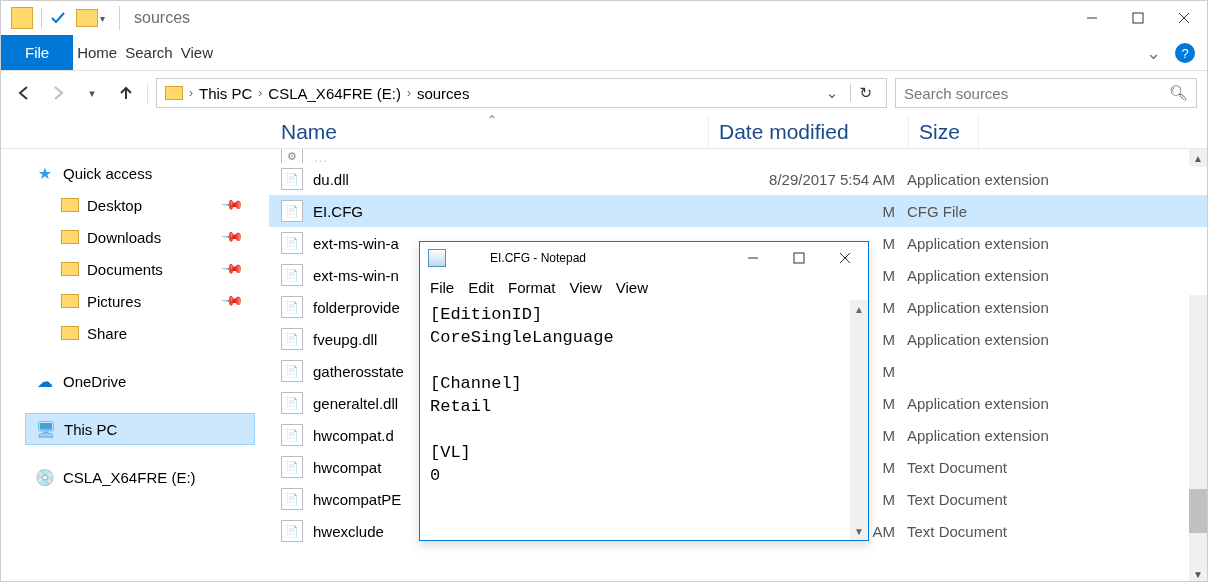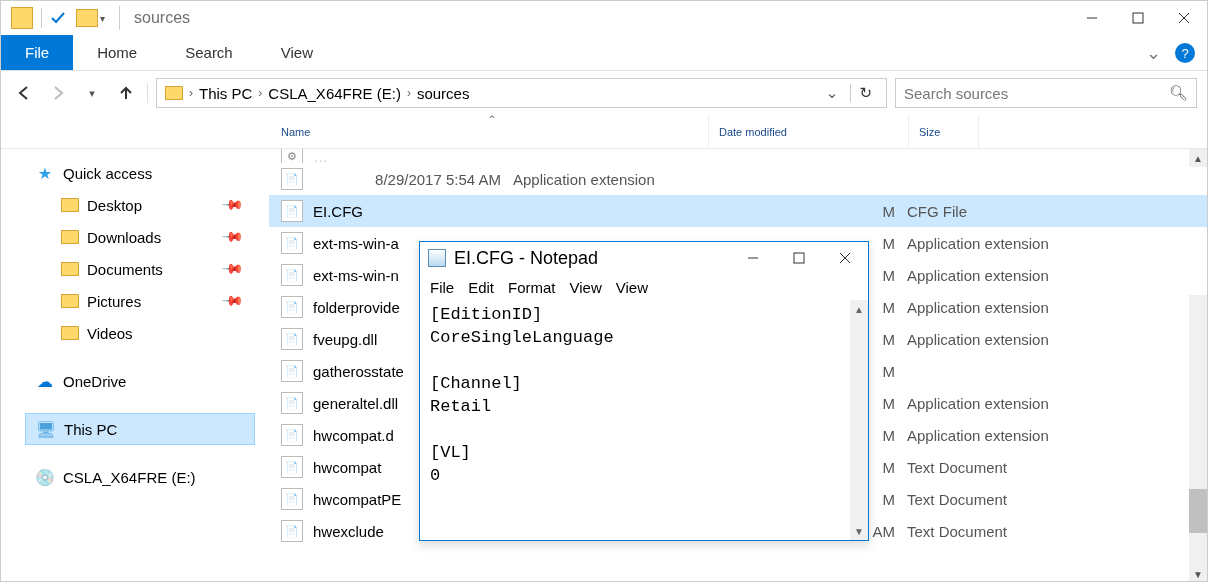--- a/index.html
+++ b/index.html
@@ -13,42 +13,42 @@
 .qat-folder { width: 22px; height: 18px; background: #ffd86b; border: 1px solid #d6a536; margin-left: 10px; position: relative; }
 .qat-drop { margin-left: 2px; font-size: 10px; color: #555; }
 .titlebar .sep2 { width: 1px; height: 24px; background: #d0d0d0; margin: 0 14px; }
 .titlebar .title { color: #6f6f6f; font-size: 16px; }
 .wincontrols { margin-left: auto; display: flex; }
 .wincontrols div { width: 46px; height: 34px; display: flex; align-items: center; justify-content: center; color: #333; font-family: "Segoe UI Symbol", sans-serif; }
 .wincontrols svg { stroke: #333; }
 
 
 .ribbon { height: 36px; display: flex; align-items: stretch; background: #fff; border-bottom: 1px solid #e0e0e0; }
-.ribbon .tab { padding: 0 24px; display: flex; align-items: center; font-size: 15px; color: #333; }
+.ribbon .tab { padding: 0 4px; display: flex; align-items: center; font-size: 15px; color: #333; }
 .ribbon .file { background: #0078d7; color: #fff; padding: 0 24px; }
 .ribbon .spacer { flex: 1; }
 .ribbon .chev { padding: 0 10px; display: flex; align-items: center; color: #777; font-size: 18px; }
 .ribbon .help { width: 20px; height: 20px; border-radius: 50%; background: #0078d7; color: #fff; display: flex; align-items: center; justify-content: center; font-size: 13px; margin: 8px 12px 0 4px; }
 
 
 .addrrow { height: 44px; display: flex; align-items: center; padding: 0 10px; gap: 8px; }
 .navbtn { width: 26px; height: 26px; display: flex; align-items: center; justify-content: center; color: #888; }
 .navbtn.active { color: #333; }
 .navsep { width: 1px; height: 20px; background: #e0e0e0; }
 .addrbox { flex: 1; height: 30px; border: 1px solid #ccc; display: flex; align-items: center; padding: 0 6px; gap: 6px; font-size: 15px; }
 .addrbox .seg { color: #000; }
 .addrbox .caret { color: #666; font-size: 12px; }
 .addrbox .dropdown { margin-left: auto; color: #555; padding: 0 6px; }
 .addrbox .refresh { border-left: 1px solid #ccc; padding: 0 8px; color: #333; }
 .searchbox { width: 302px; height: 30px; border: 1px solid #ccc; display: flex; align-items: center; padding: 0 8px; color: #777; font-size: 15px; }
 .searchbox .mag { margin-left: auto; color: #555; }
 
 
 .colhdr { height: 34px; border-bottom: 1px solid #e8e8e8; display: flex; align-items: center; position: relative; }
-.colhdr .c { color: #1a4a8a; font-size: 11px; border-right: 1px solid #eee; height: 100%; display: flex; align-items: center; padding-left: 10px; }
+.colhdr .c { color: #1a4a8a; font-size: 21px; border-right: 1px solid #eee; height: 100%; display: flex; align-items: center; padding-left: 10px; }
 .sortind { position: absolute; left: 486px; top: -2px; font-size: 12px; color: #888; }
 .c-name { width: 438px; margin-left: 270px; }
 .c-date { width: 200px; }
 .c-type { width: 194px; }
 .c-size { width: 70px; }
 
 
 .main { display: flex; height: calc(582px - 34px - 36px - 44px - 34px); position: relative; }
 .sidebar { width: 268px; padding: 8px 0 0 24px; font-size: 15px; }
 .side-group { margin-bottom: 16px; }
@@ -70,21 +70,21 @@
 .frow .fic { width: 22px; height: 22px; margin-left: 12px; margin-right: 10px; display: flex; align-items: center; justify-content: center; border: 1px solid #bbb; font-size: 11px; color: #888; background: #fff; }
 .frow .fname { width: 394px; }
 .frow .fdate { width: 200px; color: #555; }
 .frow .ftype { width: 210px; color: #555; }
 .scrolltrack-v { position: absolute; right: 0; top: 146px; width: 18px; bottom: 0; background: #f0f0f0; }
 .scrollthumb-v { position: absolute; right: 0; top: 340px; width: 18px; height: 44px; background: #c0c0c0; }
 .scrollbtn { position: absolute; right: 0; width: 18px; height: 18px; background: #f0f0f0; display: flex; align-items: center; justify-content: center; font-size: 10px; color: #555; }
 
 
 .notepad { position: absolute; left: 418px; top: 240px; width: 450px; height: 300px; background: #fff; border: 1px solid #0078d7; box-shadow: 0 4px 10px rgba(0,0,0,0.15); font-family: "Segoe UI", Arial, sans-serif; }
-.np-title { height: 32px; display: flex; align-items: center; padding: 0 0 0 8px; font-size: 18px; }
+.np-title { height: 32px; display: flex; align-items: center; padding: 0 0 0 8px; font-size: 12px; gap: 36px; }
 .np-title .ic-np { width: 18px; height: 18px; margin-right: 8px; background: linear-gradient(#fff, #b8d9f0); border: 1px solid #5a8fb5; }
 .np-controls { margin-left: auto; display: flex; }
 .np-controls div { width: 46px; height: 32px; display: flex; align-items: center; justify-content: center; }
 .np-menu { height: 26px; display: flex; align-items: center; gap: 14px; padding: 0 10px; font-size: 15px; }
 .np-body { padding: 4px 10px; font-family: Consolas, "Courier New", monospace; font-size: 17px; white-space: pre; line-height: 1.35; position: relative; height: calc(100% - 58px); }
 .np-scroll { position: absolute; right: 0; top: 0; width: 18px; bottom: 0; background: #f0f0f0; }
 .np-scroll .up { position: absolute; top: 0; width: 18px; height: 18px; display:flex; align-items:center; justify-content:center; font-size:10px; color:#666; }
 .np-scroll .dn { position: absolute; bottom: 0; width: 18px; height: 18px; display:flex; align-items:center; justify-content:center; font-size:10px; color:#666; }
 </style>
 </head>
@@ -195,21 +195,21 @@
         <span>Documents</span>
         <span class="pin">📌</span>
       </div>
       <div class="side-item side-sub">
         <div class="ic-folder"></div>
         <span>Pictures</span>
         <span class="pin">📌</span>
       </div>
       <div class="side-item side-sub">
         <div class="ic-folder"></div>
-        <span>Videos</span>
+        <span>Share</span>
       </div>
     </div>
     <div class="side-group">
       <div class="side-item">
         <span class="ic ic-cloud">☁</span>
         <span>OneDrive</span>
       </div>
     </div>
     <div class="side-group">
       <div class="side-item side-sel">
@@ -226,20 +226,21 @@
   </div>
 
   <div class="files">
     <div class="frow" style="height:14px;overflow:hidden;">
       <div class="fic">⚙</div>
       <div class="fname" style="color:#ccc;">…</div>
     </div>
     <div id="file-rows">
         <div class="frow">
           <div class="fic">📄</div>
+          <div class="fname">du.dll</div>
           <div class="fdate" style="text-align:right;padding-right:12px;">8/29/2017 5:54 AM</div>
           <div class="ftype">Application extension</div>
         </div>
         <div class="frow sel">
           <div class="fic">📄</div>
           <div class="fname">EI.CFG</div>
           <div class="fdate" style="text-align:right;padding-right:12px;">M</div>
           <div class="ftype">CFG File</div>
         </div>
         <div class="frow">

